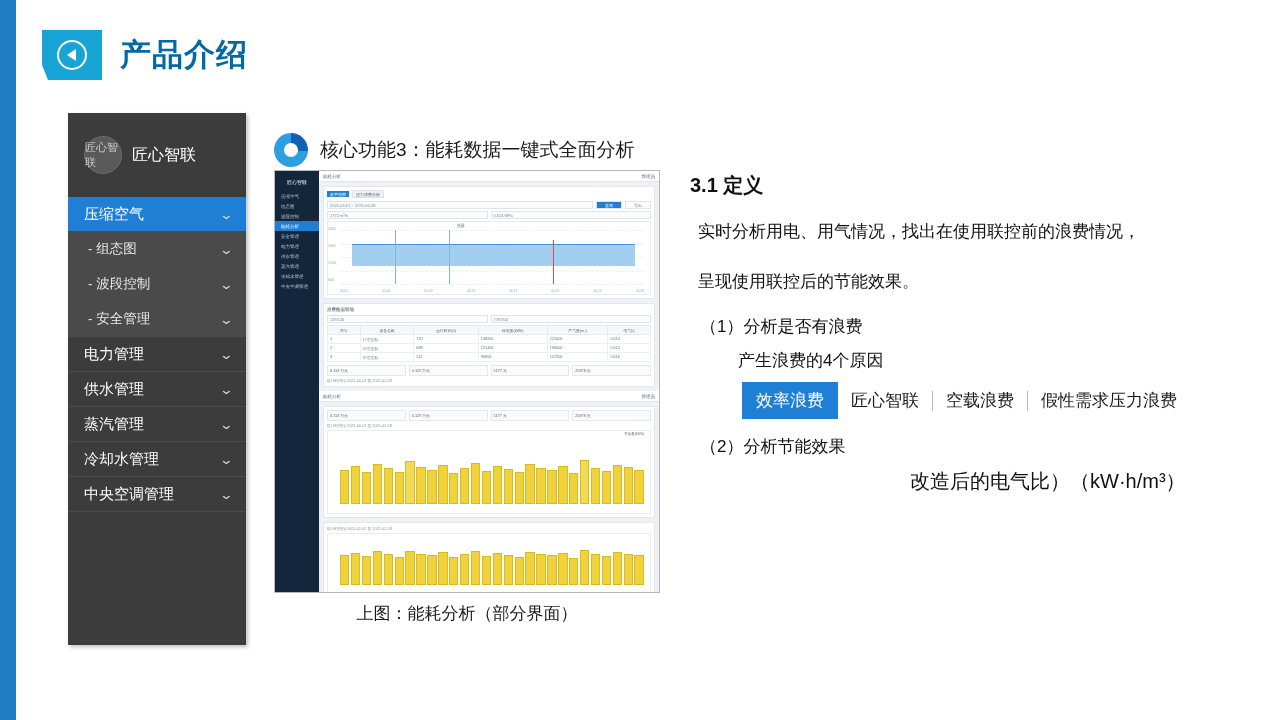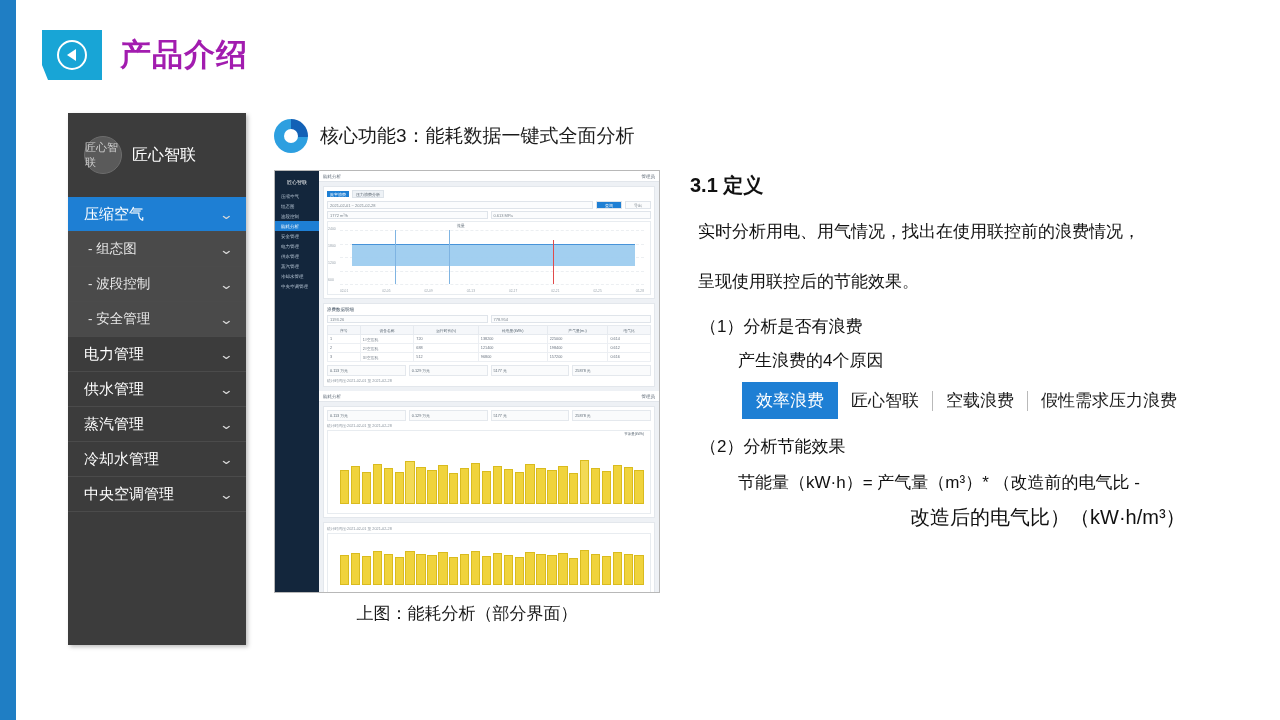--- a/index.html
+++ b/index.html
@@ -27,21 +27,21 @@
   }
   .title-badge .circle {
     width: 30px; height: 30px; border-radius: 50%; border: 2px solid #ffffff;
     display: flex; align-items: center; justify-content: center;
   }
   .title-badge .tri {
     width: 0; height: 0; border-top: 6px solid transparent; border-bottom: 6px solid transparent;
     border-right: 9px solid #ffffff; margin-right: 2px;
   }
   .title-text {
-    margin-left: 18px; font-size: 31px; font-weight: bold; color: #a21caf;
+    margin-left: 18px; font-size: 31px; font-weight: bold; color: #0369a1;
     letter-spacing: 1px;
   }
 
   
   .side-panel {
     position: absolute; left: 68px; top: 113px; width: 178px; height: 532px;
     background: #3c3c3c;
     box-shadow: 2px 2px 4px rgba(0,0,0,0.25);
   }
   .brand {
@@ -61,21 +61,21 @@
   }
   .nav-item.sub { font-size: 13.5px; background: #4a4a4a; color: #e8e8e8; padding-left: 20px;}
   .nav-item.active { background: #1e7fd4; }
   .nav-item.blue { background: #1e7fd4; }
   .chev {
     font-size: 13px; color: #d8d8d8; transform: scaleX(1.35); display: inline-block;
   }
 
   
   .center-head {
-    position: absolute; left: 274px; top: 119px; display: flex; align-items: center; text-align: right;
+    position: absolute; left: 274px; top: 133px; display: flex; align-items: center; text-align: right;
   }
   .pie-icon { width: 34px; height: 34px; position: relative; }
   .pie-icon .p1 {
     position: absolute; inset: 0; border-radius: 50%;
     background: conic-gradient(#1261b6 0deg 95deg, #2d9fe0 95deg 360deg);
   }
   .pie-icon .hole {
     position: absolute; left: 10px; top: 10px; width: 14px; height: 14px;
     border-radius: 50%; background: #ffffff;
   }
@@ -446,15 +446,14 @@
   <div class="pillrow">
     <div class="pill-active">效率浪费</div>
     <div class="pill">匠心智联</div>
     <div class="pill-div"></div>
     <div class="pill">空载浪费</div>
     <div class="pill-div"></div>
     <div class="pill">假性需求压力浪费</div>
   </div>
 
   <div class="li">（2）分析节能效果</div>
-  <div class="formula">节能量（kW·h）=  产气量（m³）*  （改造前的电气比 -</div>
   <div class="formula2">改造后的电气比）（kW·h/m³）</div>
 </div>
 
 </body></html>

